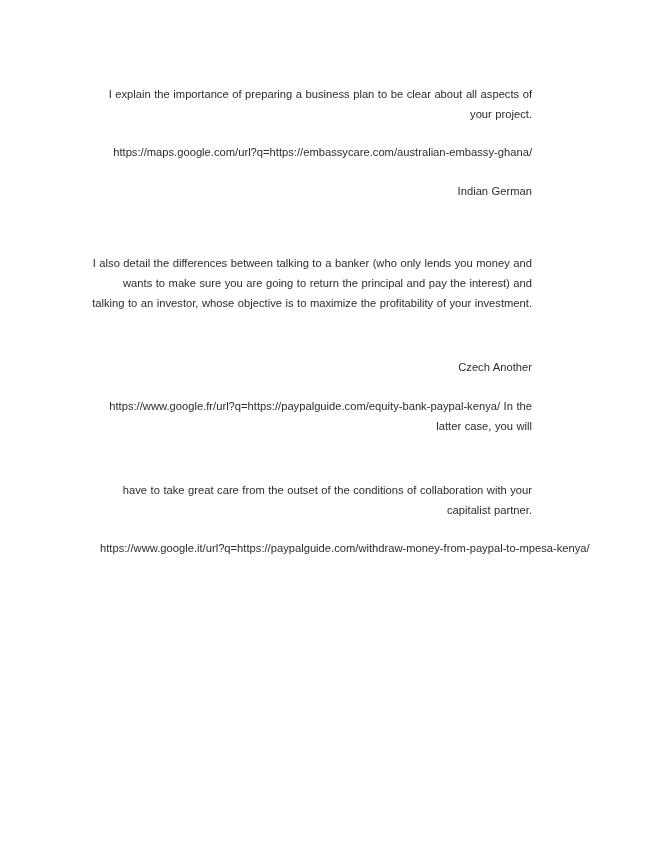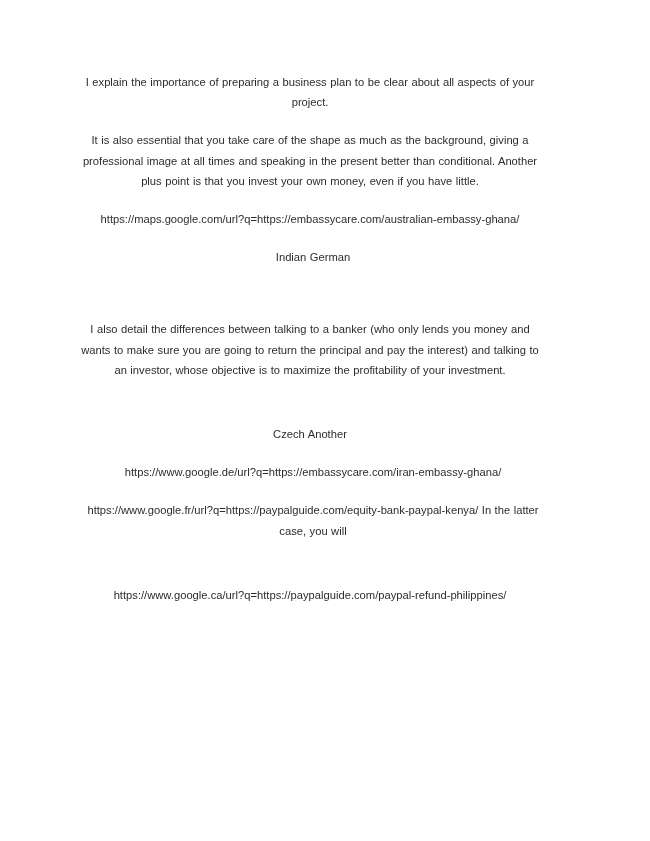--- a/index.html
+++ b/index.html
@@ -28,22 +28,22 @@
     left: 76px;
     top: 72px;
     width: 468px;
   }
 
   
   .para {
     font-size: 11.2px;
     line-height: 20.2px;
     color: #2c2c2c;
-    margin: 0;
-    text-align: center;
+    margin: 12px;
+    text-align: right;
     word-spacing: 0.4px;
     -webkit-font-smoothing: antialiased;
   }
 
   
   .gap-sm  { margin-top: 10px; }
   .gap-md  { margin-top: 18px; }
   .gap-xl  { margin-top: 44px; }
   .gap-xxl { margin-top: 52px; }
 
@@ -60,39 +60,36 @@
 <body>
 
 <div class="page">
   <div class="content">
 
     <p class="para ind-0">
       <span>I explain the importance of preparing a business plan to be clear about all aspects of your project.</span><br>
     </p>
 
 
-    <p class="para ind-0 gap-md">It is also essential that you take care of the shape as much as the background, giving a professional image at all times and speaking in the present better than conditional. Another plus point is that you invest your own money, even if you have little.</p>
 
     <p class="para ind-0 gap-md">
       <span class="url">https://maps.google.com/url?q=https://embassycare.com/australian-embassy-ghana/</span>
     </p>
 
     <p class="para ind-1 gap-md">Indian German</p>
 
 
     <p class="para ind-0 gap-xxl">I also detail the differences between talking to a banker (who only lends you money and wants to make sure you are going to return the principal and pay the interest) and talking to an investor, whose objective is to maximize the profitability of your investment.</p>
 
     <p class="para ind-0 gap-xl">Czech Another</p>
 
-    <p class="para ind-1 gap-md">
-      <span class="url">https://www.google.de/url?q=https://embassycare.com/iran-embassy-ghana/</span>
-    </p>
 
     <p class="para ind-1 gap-md">https://www.google.fr/url?q=https://paypalguide.com/equity-bank-paypal-kenya/ In the latter case, you will</p>
 
+    <p class="para ind-0 gap-xl">have to take great care from the outset of the conditions of collaboration with your capitalist partner.</p>
 
+    <p class="para ind-2 gap-md">
+      <span class="url">https://www.google.it/url?q=https://paypalguide.com/withdraw-money-from-paypal-to-mpesa-kenya/</span>
+    </p>
 
-    <p class="para ind-0 gap-xl">
-      <span class="url">https://www.google.ca/url?q=https://paypalguide.com/paypal-refund-philippines/</span>
-    </p>
 
   </div>
 </div>
 
 </body></html>

